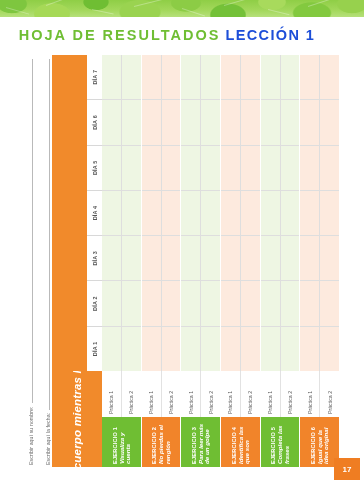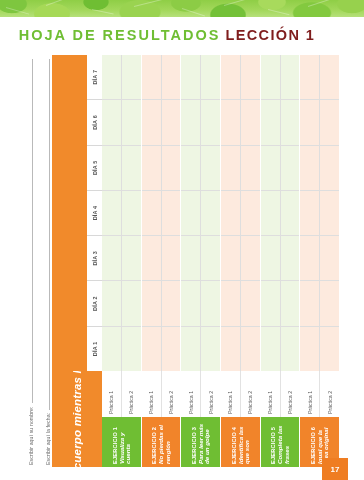--- a/index.html
+++ b/index.html
@@ -36,21 +36,21 @@
     position: absolute; left: 0; top: 22px; width: 334px; height: 26px;
     display: flex; align-items: center; justify-content: center; gap: 5px;
     white-space: nowrap;
   }
   #title-main {
     font-size: 14.5px; font-weight: bold; letter-spacing: 2.0px;
     color: #6fbe33;
   }
   #title-lesson {
     font-size: 14.5px; font-weight: bold; letter-spacing: 1.4px;
-    color: #7f1d1d;
+    color: #1d4ed8;
   }
 
   
   
   #stage-wrap {
     position: absolute; left: 18px; top: 55px;
     width: 322px; height: 412px; overflow: hidden;
   }
   #stage {
     position: absolute;
@@ -122,21 +122,21 @@
 
   .row-green  .ex-label { background: #6fbe33; }
   .row-green  .grid-col { background: #eef6e3; }
   .row-orange .ex-label { background: #f1842a; }
   .row-orange .grid-col { background: #fdeade; }
 
   .ex-row { border-bottom: 0.6px solid #ffffff; }
 
   
   #page-badge {
-    position: absolute; right: 16px; bottom: 0px;
+    position: absolute; right: 4px; bottom: 0px;
     width: 26px; height: 22px; background: #ef7d22;
     display: flex; align-items: center; justify-content: center;
     color: #ffffff; font-size: 8px; font-weight: bold;
   }
 </style>
 </head>
 <body>
 
 <div id="leaf-band">
   <div class="vein" style="left:6px;  top:7px;  width:24px; transform:rotate(16deg);"></div>

